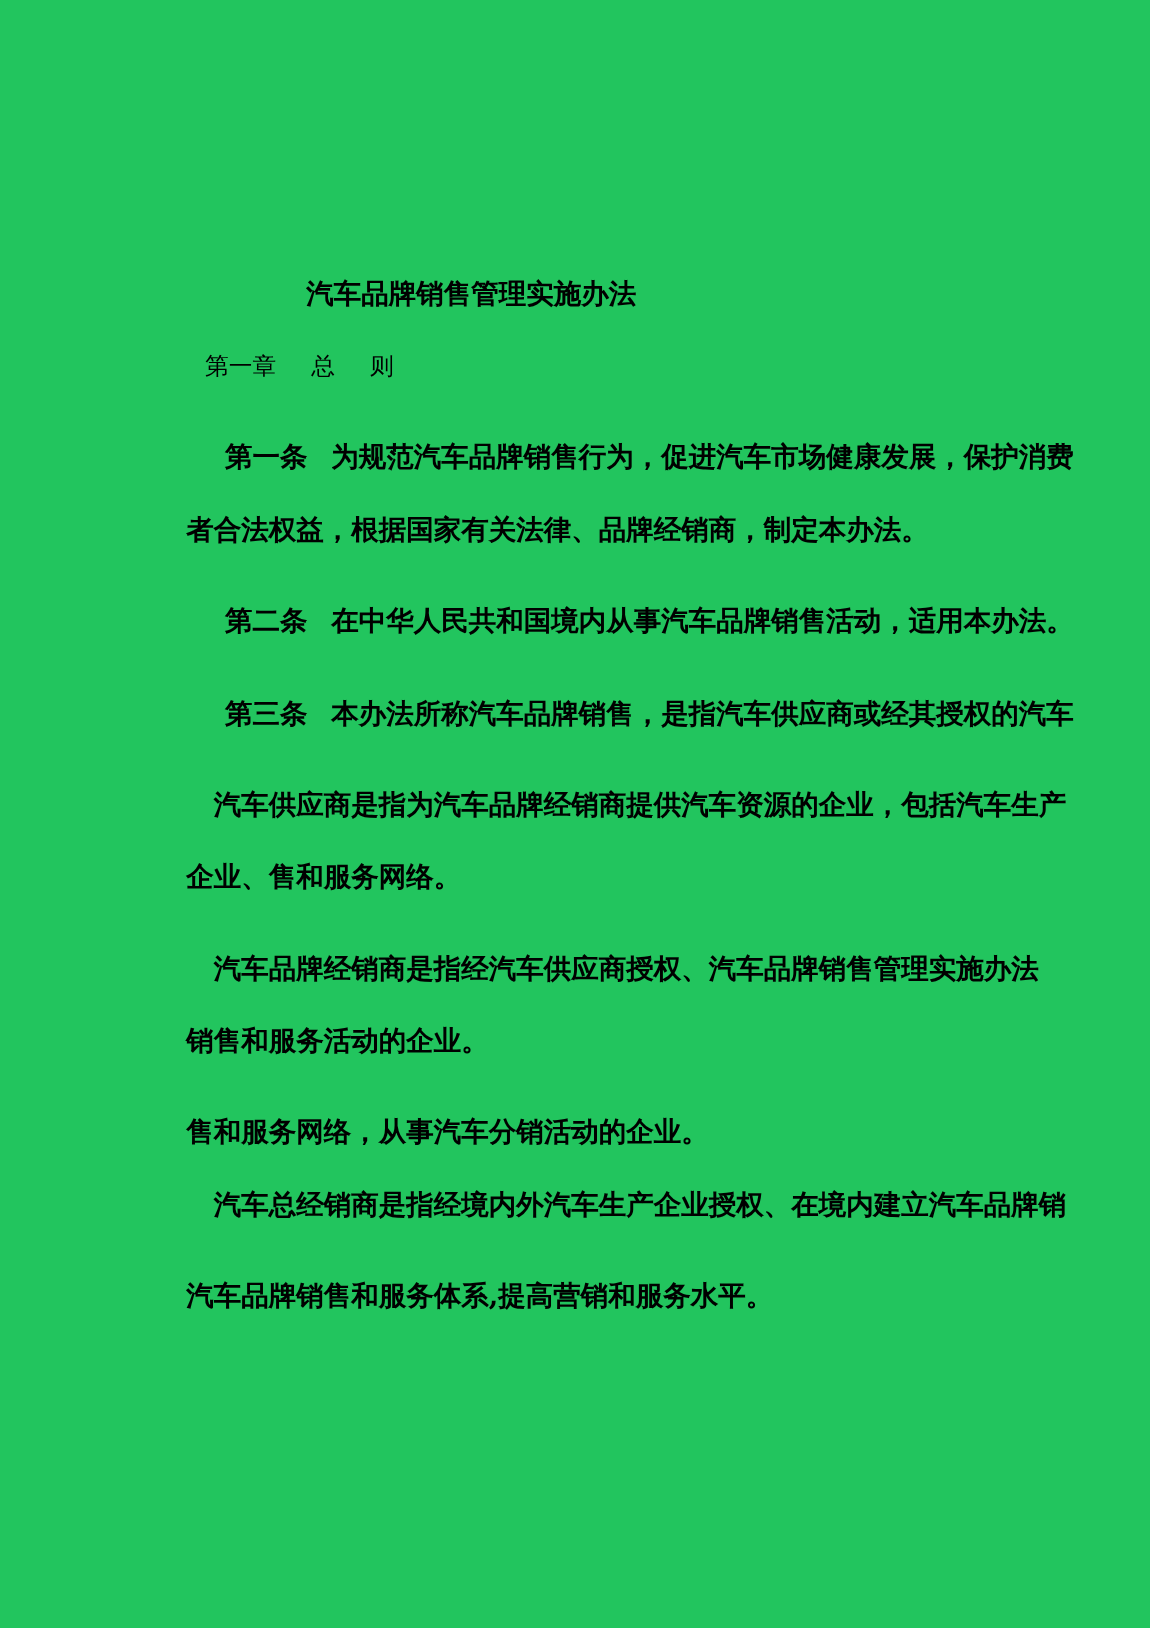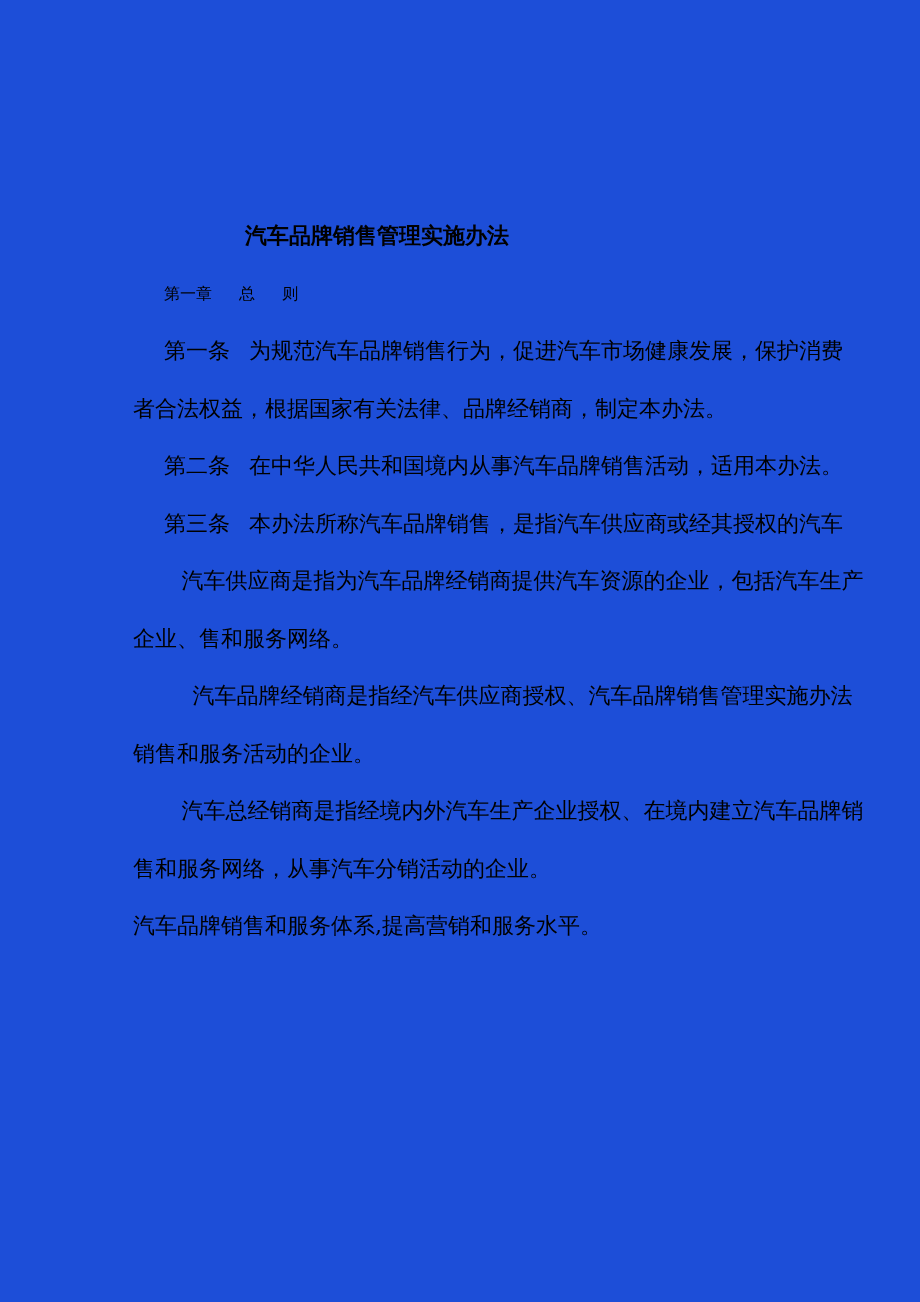--- a/index.html
+++ b/index.html
@@ -11,60 +11,60 @@
     width: 920px;
     height: 1302px;
     overflow: hidden;
     font-family: "DejaVu Serif", "Liberation Serif", serif;
     color: #000000;
   }
   .page {
     box-sizing: border-box;
     width: 920px;
     height: 1302px;
-    background: #1d4ed8;
+    background: #22c55e;
     padding: 207px 30px 0 133px;
   }
   .doc-title {
     height: 57.5px;
     line-height: 57.5px;
     font-size: 22px;
     font-weight: bold;
     padding-left: 112px;
     white-space: nowrap;
   }
   .chapter {
     height: 57.5px;
     line-height: 57.5px;
-    font-size: 16px;
+    font-size: 19px;
     padding-left: 31px;
     white-space: nowrap;
   }
   .chapter .part {
     margin-right: 22px;
   }
   .chapter .part:last-child {
     margin-right: 0;
   }
   .para {
-    margin: 0;
+    margin: 16px;
     padding: 0;
+    font-weight: bold;
   }
   .line {
     height: 57.5px;
     line-height: 57.5px;
     font-size: 22px;
     white-space: nowrap;
   }
   .first-labeled {
     padding-left: 31px;
   }
   .first-plain {
     padding-left: 22px;
-    text-align: center;
   }
   .label {
     margin-right: 19px;
   }
 </style>
 </head>
 <body>
 
 <div class="page">
 
@@ -89,21 +89,21 @@
       </div>
       <div class="para">
         <div class="line first-plain">汽车供应商是指为汽车品牌经销商提供汽车资源的企业，包括汽车生产</div>
         <div class="line">企业、售和服务网络。</div>
       </div>
       <div class="para">
         <div class="line first-plain">汽车品牌经销商是指经汽车供应商授权、汽车品牌销售管理实施办法</div>
         <div class="line">销售和服务活动的企业。</div>
       </div>
       <div class="para">
+        <div class="line">售和服务网络，从事汽车分销活动的企业。</div>
         <div class="line first-plain">汽车总经销商是指经境内外汽车生产企业授权、在境内建立汽车品牌销</div>
-        <div class="line">售和服务网络，从事汽车分销活动的企业。</div>
       </div>
       <div class="para">
         <div class="line">汽车品牌销售和服务体系,提高营销和服务水平。</div>
       </div>
     </div>
 
 </div>
 
 </body></html>

